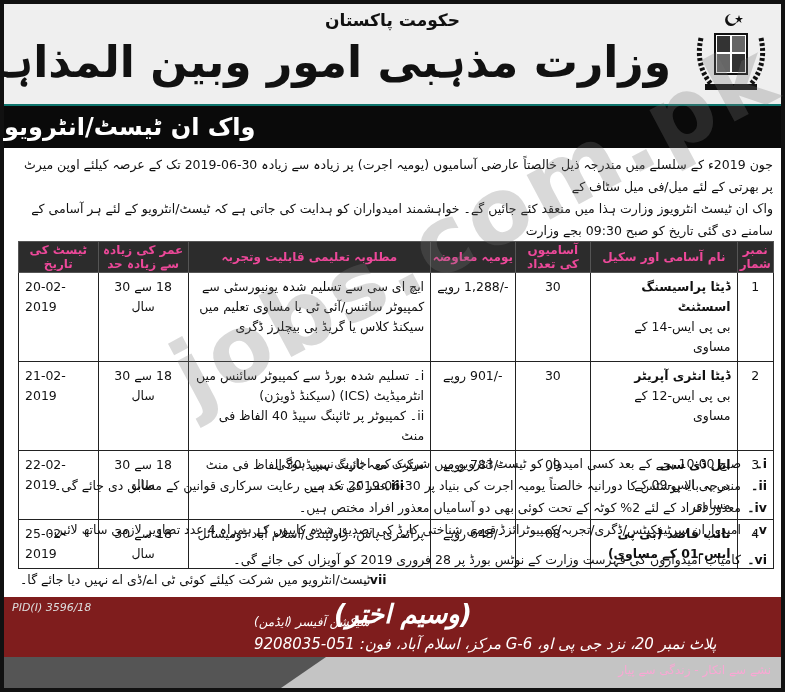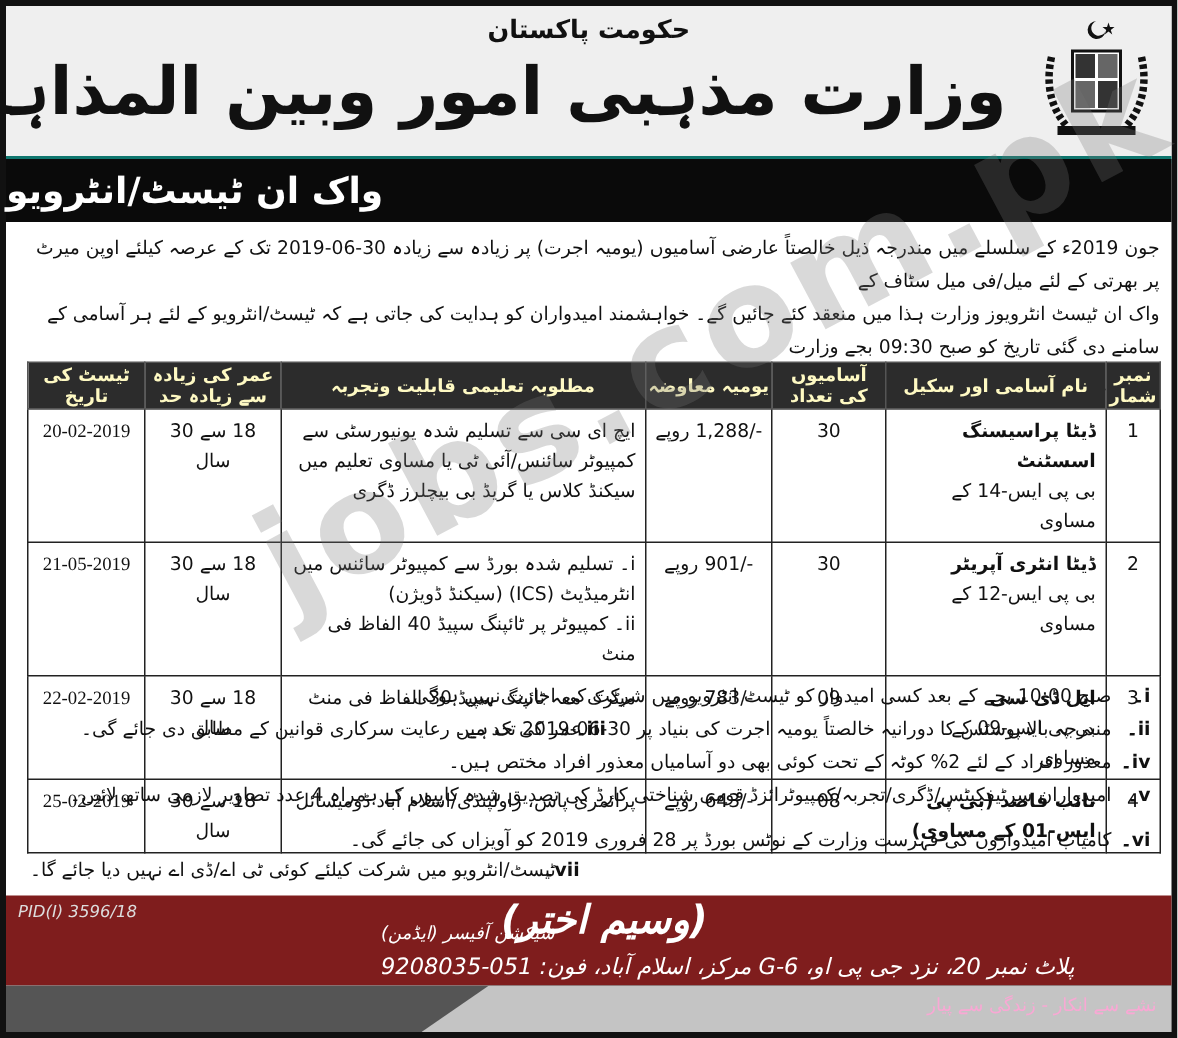--- a/index.html
+++ b/index.html
@@ -12,29 +12,29 @@
   .gov { position:absolute; top:6px; left:0; right:0; text-align:center; font-weight:bold; font-size:17px; direction:rtl; }
   .ministry { position:absolute; top:28px; left:14px; right:110px; text-align:center; font-weight:bold; font-size:44px; line-height:60px; direction:rtl; letter-spacing:1px; white-space:nowrap; }
   .emblem { position:absolute; right:10px; top:6px; width:80px; height:88px; }
 
   .band { position:absolute; left:0; right:0; top:102px; height:42px; background:#0a0a0a; color:#fff; text-align:left; font-weight:bold; font-size:24px; line-height:42px; direction:rtl; }
 
   .intro { position:absolute; left:8px; right:8px; top:150px; direction:rtl; text-align:right; font-size:12.5px; line-height:22px; }
 
   
   table.jobs { position:absolute; left:14px; top:237px; width:756px; border-collapse:collapse; direction:rtl; font-size:12.5px; }
-  table.jobs th { background:#2c2c2c; color:#fef9c3; font-weight:bold; height:26px; border:1px solid #555; font-size:12px;margin-left:42px; }
+  table.jobs th { background:#2c2c2c; color:#ec4899; font-weight:bold; height:26px; border:1px solid #555; font-size:12px;margin-left:42px; }
   table.jobs td { border:1px solid #222; vertical-align:top; padding:4px 6px; line-height:20px; }
   td.c-num { width:24px; text-align:center; }
   td.c-post { width:150px; text-align:right; font-weight:bold; }
   td.c-count { width:68px; text-align:center; }
   td.c-pay { width:78px; text-align:center; }
   td.c-qual { width:272px; text-align:right; }
   td.c-age { width:90px; text-align:center; }
-  td.c-date { width:75px; text-align:center; direction:ltr;font-family:Liberation Serif, serif; }
+  td.c-date { width:75px; text-align:left; direction:ltr; }
   .sub { font-weight:normal; display:block; }
 
   .watermark { position:absolute; left:150px; top:330px; font-size:92px; font-weight:bold; color:rgba(120,120,120,0.28); transform:rotate(-28deg); transform-origin:left top; letter-spacing:4px; pointer-events:none; white-space:nowrap; }
 
   
   .notes { position:absolute; left:10px; right:14px; top:452px; direction:rtl; font-size:12.5px; }
   .note { position:absolute; right:0; white-space:nowrap; display:flex; direction:rtl; }
   .note .rn { display:inline-block; width:26px; font-weight:bold; }
   .note-left { position:absolute; white-space:nowrap; direction:rtl; display:flex; }
   .note-left .rn { display:inline-block; width:16px; font-weight:bold; }
@@ -106,21 +106,21 @@
         <tr style="height:52px">
           <td class="c-num">2</td>
           <td class="c-post"><span>ڈیٹا انٹری آپریٹر</span><span class="sub">بی پی ایس-12 کے مساوی</span></td>
           <td class="c-count">30</td>
           <td class="c-pay">-/901 روپے</td>
           <td class="c-qual">
               <span style="display:block">i۔ تسلیم شدہ بورڈ سے کمپیوٹر سائنس میں انٹرمیڈیٹ (ICS) (سیکنڈ ڈویژن)</span>
               <span style="display:block">ii۔ کمپیوٹر پر ٹائپنگ سپیڈ 40 الفاظ فی منٹ</span>
             </td>
           <td class="c-age">18 سے 30 سال</td>
-          <td class="c-date">21-05-2019</td>
+          <td class="c-date">21-02-2019</td>
         </tr>
         <tr style="height:52px">
           <td class="c-num">3</td>
           <td class="c-post"><span>ایل ڈی سی</span><span class="sub">بی پی ایس-09 کے مساوی</span></td>
           <td class="c-count">09</td>
           <td class="c-pay">-/783 روپے</td>
           <td class="c-qual">میٹرک معہ ٹائپنگ سپیڈ 30 الفاظ فی منٹ</td>
           <td class="c-age">18 سے 30 سال</td>
           <td class="c-date">22-02-2019</td>
         </tr>

